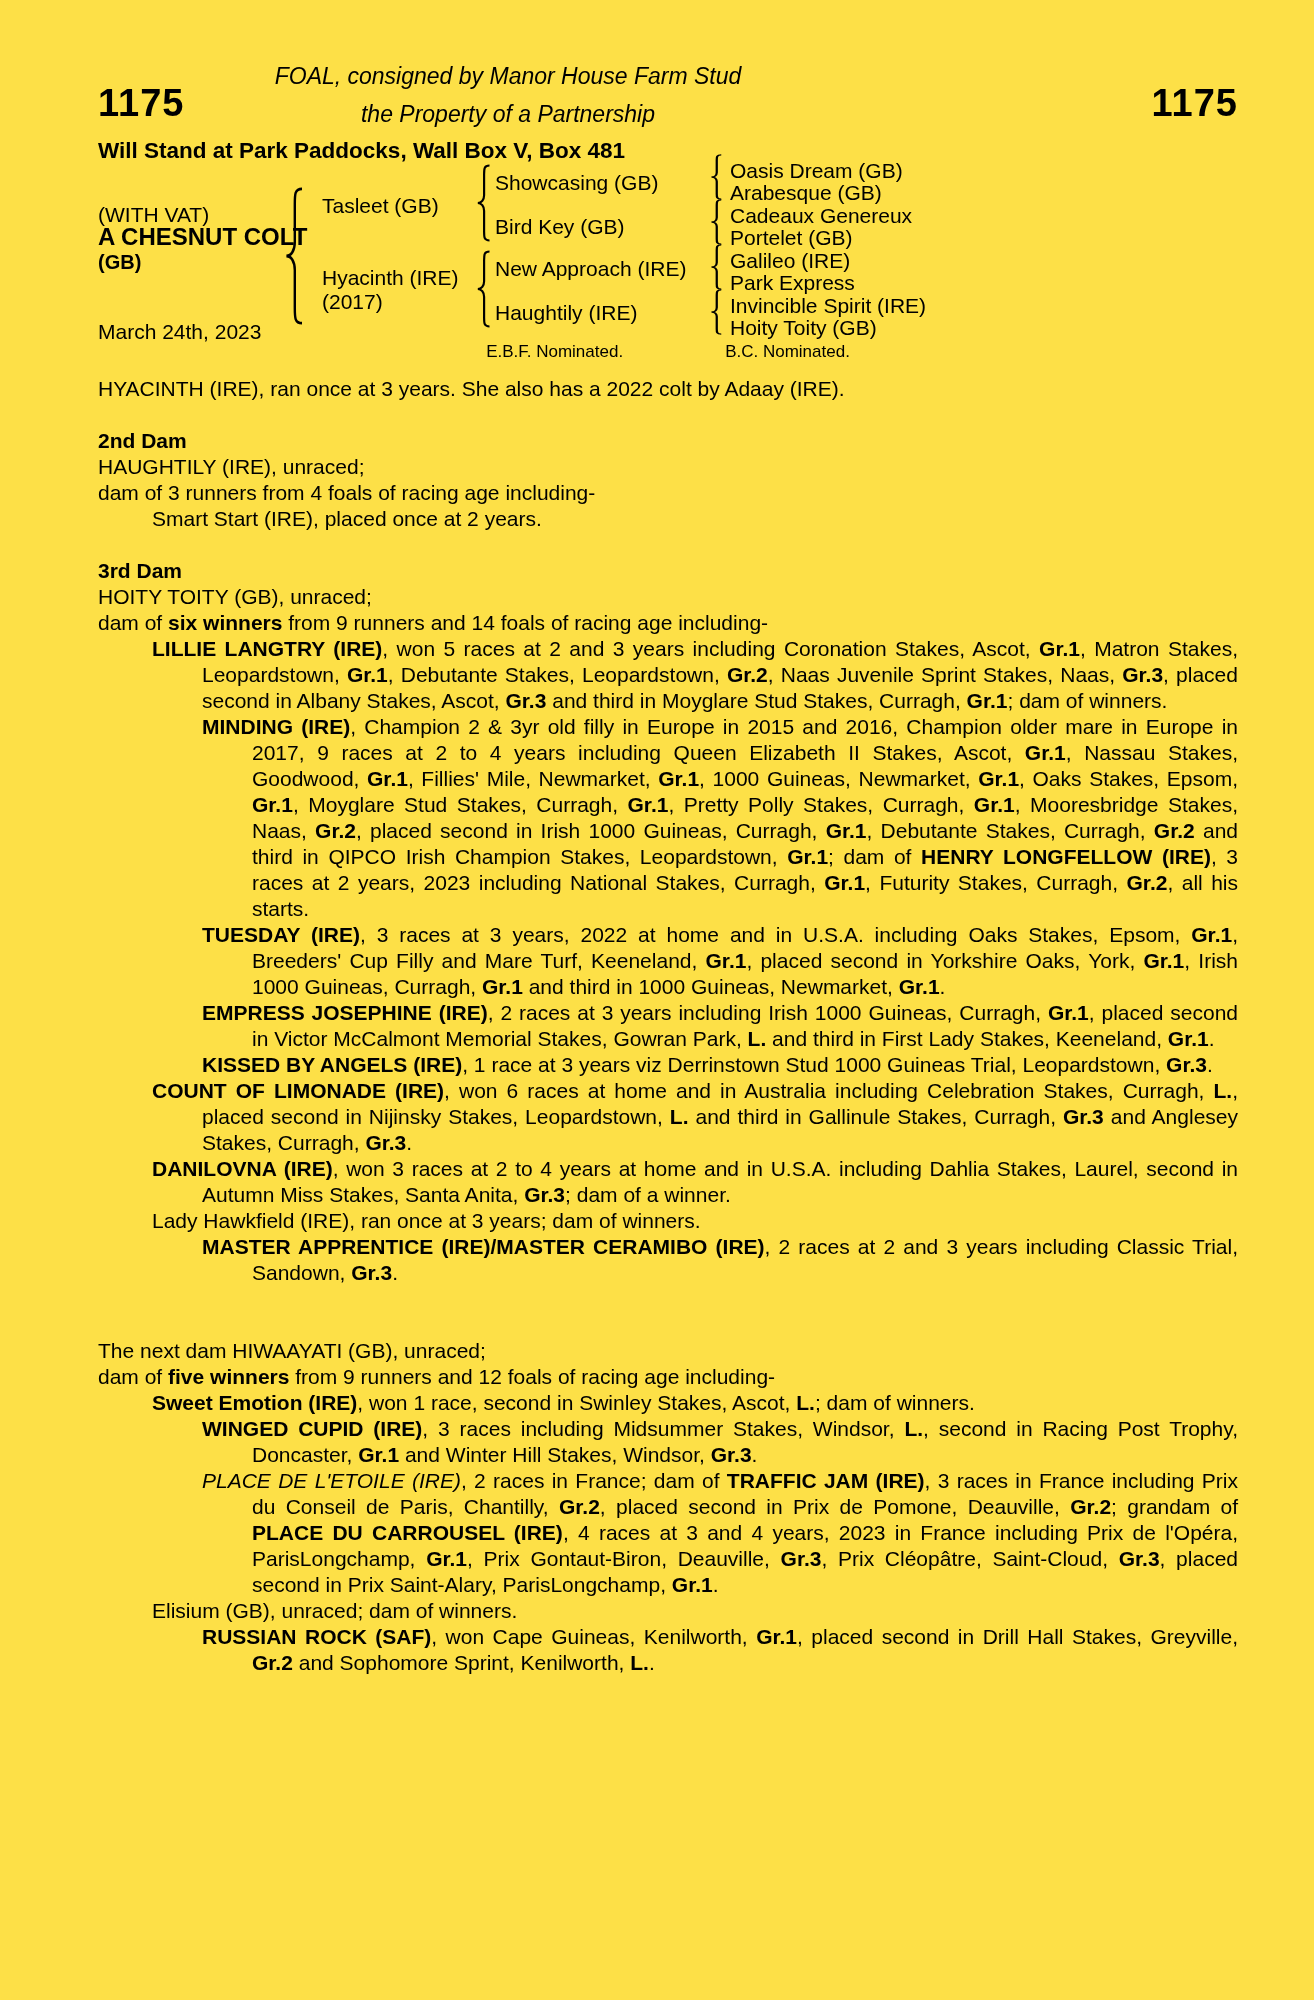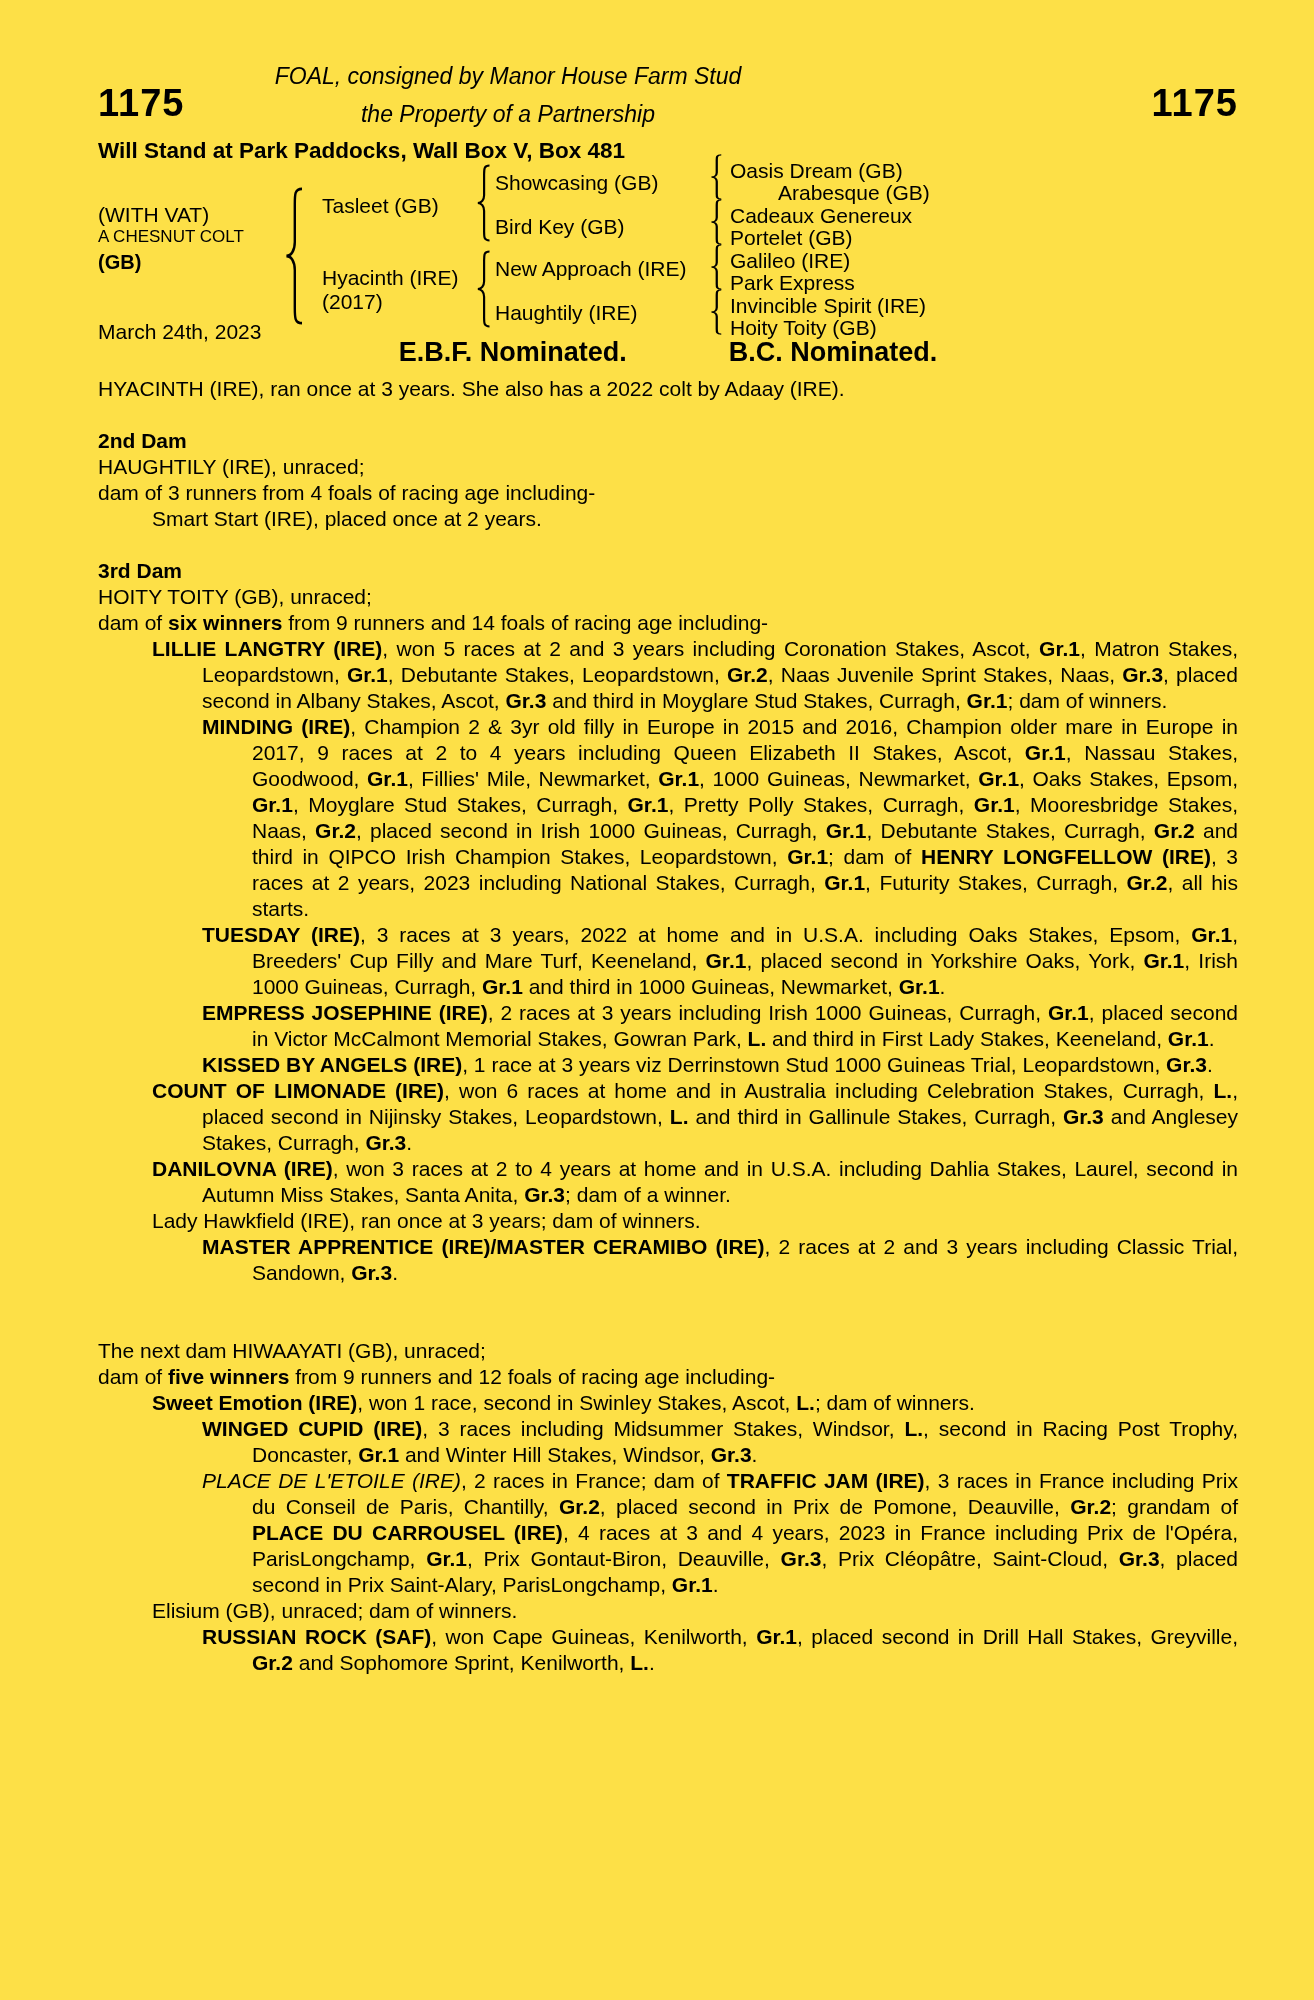--- a/index.html
+++ b/index.html
@@ -19,36 +19,36 @@
   .hdr-consignor{left:98px;top:62px;width:820px;text-align:center;font-size:23px;font-style:italic;line-height:28px;}
   .hdr-property{left:98px;top:100px;width:820px;text-align:center;font-size:23px;font-style:italic;line-height:28px;}
   .lot{font-size:38px;font-weight:700;line-height:38px;letter-spacing:1px;}
   .lot-left{left:98px;top:84px;}
   .lot-right{left:1040px;top:84px;width:198px;text-align:right;}
   .stand-line{left:98px;top:137px;font-size:22.5px;font-weight:700;line-height:27px;}
 
   
   .pedigree{left:98px;top:150px;width:1140px;height:220px;}
   .ped-vat{left:0;top:52px;}
-  .ped-subject{left:0;top:74px;font-weight:400;font-size:17px;}
+  .ped-subject{left:0;top:74px;font-weight:700;font-size:24px;}
   .ped-subject2{left:0;top:99px;font-weight:700;font-size:20px;}
   .ped-date{left:0;top:132px;margin-top:37px;}
   .ped-sire{left:224px;top:43px;}
   .ped-dam{left:224px;top:115px;}
   .ped-damyear{left:224px;top:139px;}
   .gp{left:397px;}
   .gp0{top:20px;}.gp1{top:64px;}.gp2{top:106px;}.gp3{top:150px;}
   .ggp{left:632px;}
-  .ggp0{top:8px;}.ggp1{top:30px;margin-left:48px;}.ggp2{top:53px;}.ggp3{top:75px;}
+  .ggp0{top:8px;}.ggp1{top:30px;}.ggp2{top:53px;}.ggp3{top:75px;}
   .ggp4{top:98px;}.ggp5{top:120px;}.ggp6{top:143px;}.ggp7{top:165px;}
   .brace svg{display:block;}
 
   
   .noms{left:98px;top:338px;width:1140px;display:flex;justify-content:center;gap:102px;
-        font-weight:700;font-size:27px;line-height:28px;}
+        font-weight:400;font-size:17px;line-height:28px;}
 
   
   .bodytext{left:98px;top:376px;width:1140px;text-align:justify;}
   .sec{margin-top:26px;}
   .sec.first{margin-top:0;}
   .sec.gap2{margin-top:52px;}
   .dam-heading{font-weight:700;}
   .bodytext p{margin:0;padding:0;}
   p.l0{padding-left:0;}
   p.l1{padding-left:104px;text-indent:-50px;}

